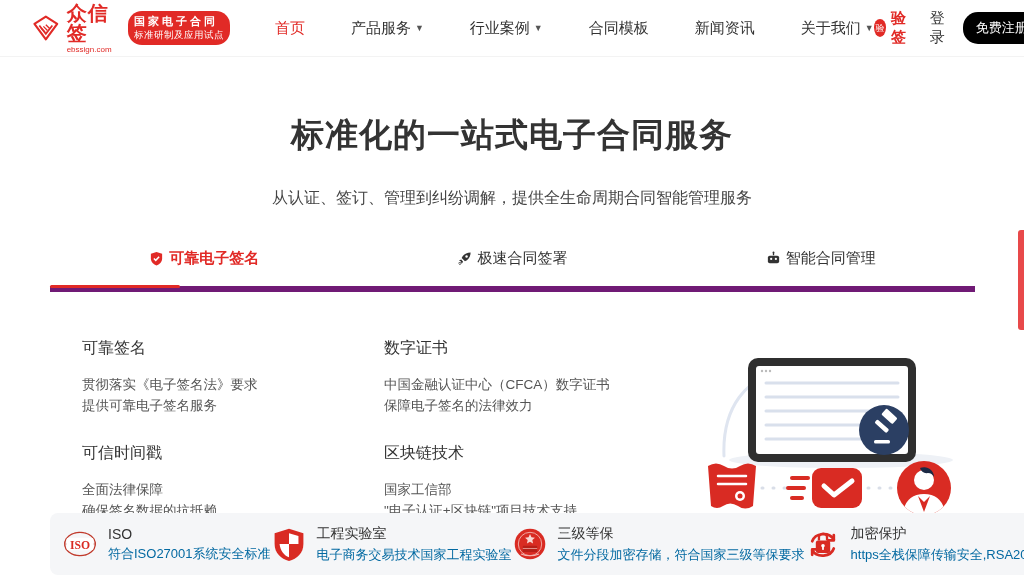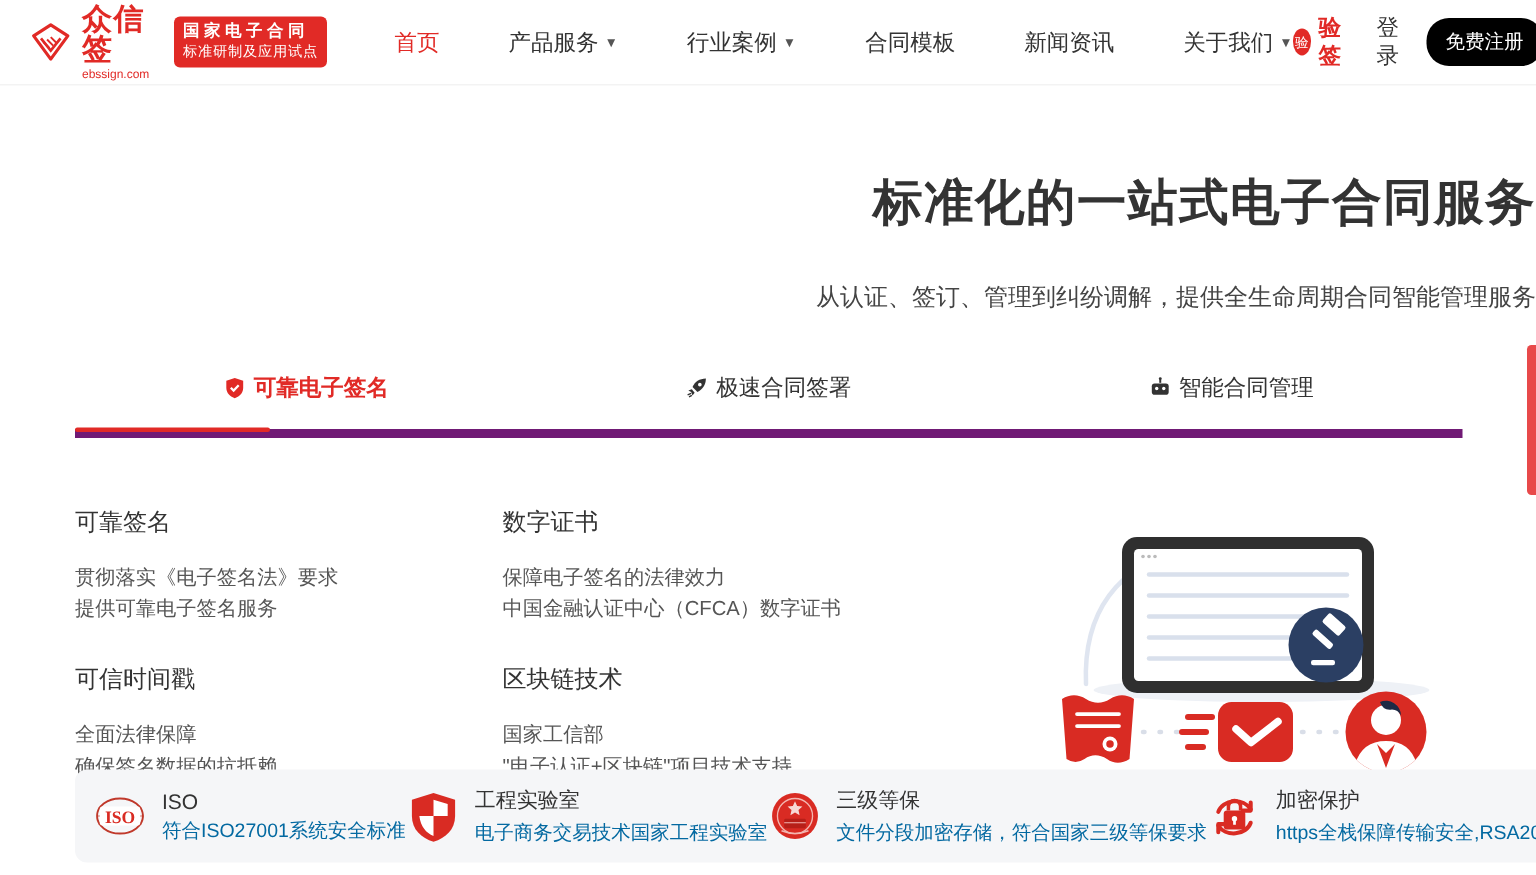--- a/index.html
+++ b/index.html
@@ -1,62 +1,62 @@
 <!DOCTYPE html>
 <html><head>
 <meta charset="utf-8">
 <style>
   * { margin:0; padding:0; box-sizing:border-box; }
   html,body { width:1024px; height:583px; overflow:hidden; background:#fff;
     font-family:"Liberation Sans","DejaVu Sans",sans-serif; color:#333; }
   .page { position:relative; width:1024px; height:583px; }
 
   
-  .header { height:57px; display:flex; align-items:center; padding:0 0 0 20px;
+  .header { height:57px; display:flex; align-items:center; padding:0 0 0 32px;
     background:#fff; border-bottom:1px solid #f3f3f3; position:relative; }
   .logo-group { display:flex; align-items:center; }
   .logo-mark { width:34px; height:30px; margin-right:7px; }
   .logo-text { display:flex; flex-direction:column; line-height:1; margin-right:10px; }
   .logo-name { font-size:20px; font-weight:bold; color:#e12a26; letter-spacing:1px; }
   .logo-domain { font-size:8px; color:#e12a26; margin-top:3px; }
-  .logo-badge { background:#e12a26; color:#fff; padding:4px 6px; border-radius:4px;
+  .logo-badge { background:#e12a26; color:#fff; padding:4px 6px; border-radius:14px;
     display:flex; flex-direction:column; line-height:1.25; }
   .badge-l1 { font-size:11px; letter-spacing:3px; font-weight:bold; white-space:nowrap; }
   .badge-l2 { font-size:9.5px; letter-spacing:0.5px; white-space:nowrap; }
   .nav { display:flex; align-items:center; margin-left:45px; gap:46px; }
   .nav-item { font-size:15px; color:#333; cursor:pointer; white-space:nowrap; }
   .nav-item.active { color:#e12a26; }
   .caret { font-size:9px; color:#555; margin-left:4px; vertical-align:2px; }
   .header-right { margin-left:auto; display:flex; align-items:center; gap:18px; padding-right:4px; }
   .verify { display:flex; align-items:center; gap:5px; cursor:pointer; }
   .verify-icon { width:18px; height:18px; background:#e12a26; border-radius:50% 50% 50% 50%/46% 46% 54% 54%;
     color:#fff; font-size:9px; display:flex; align-items:center; justify-content:center; }
   .verify-label { color:#e12a26; font-size:15px; font-weight:bold; }
   .login { font-size:15px; color:#333; cursor:pointer; }
   .register-btn { background:#000000; color:#fff; font-size:13px; border:none;
     padding:7px 13px; border-radius:15px; cursor:pointer; white-space:nowrap; }
 
   
-  .hero { text-align:right; padding-top:56px; }
+  .hero { text-align:center; padding-top:56px; }
   .hero-title { font-size:33px; font-weight:600; color:#333; letter-spacing:1px; }
   .hero-subtitle { font-size:16px; color:#444; margin-top:30px; }
 
   
   .tabs-wrap { position:relative; margin:40px 49px 0 50px; border-bottom:6px solid #701a75; }
   .tabs { display:flex; }
   .tab { flex:1; display:flex; align-items:center; justify-content:center; gap:5px;
     padding-bottom:18px; font-size:15px; color:#333; cursor:pointer; }
   .tab svg { width:15px; height:15px; }
   .tab.active { color:#e12a26; font-weight:bold; }
   .tab-underline { position:absolute; left:0; bottom:-2px; width:130px; height:3px;
     background:#e12a26; border-radius:2px; }
 
   
   .features { position:relative; margin-top:46px; height:200px; }
-  .feature-cols { display:flex; padding-left:50px; gap:55px;align-items:flex-end; }
+  .feature-cols { display:flex; padding-left:82px; gap:72px;align-items:flex-end; }
   .feature-col { width:230px; }
   .feature-block { margin-bottom:26px; }
   .feature-title { font-size:16px; color:#333; font-weight:400; margin-bottom:16px; }
   .feature-line { font-size:13.5px; color:#555; line-height:1.55; white-space:nowrap; }
   .illustration { position:absolute; right:58px; top:0; width:270px; height:180px; }
 
   
   .edge-bar { position:absolute; right:0; top:230px; width:6px; height:100px;
     background:#e8494a; border-radius:3px 0 0 3px; }
 
@@ -158,22 +158,22 @@
         </div>
         <div class="feature-block">
           <div class="feature-title">可信时间戳</div>
           <div class="feature-line">全面法律保障</div>
           <div class="feature-line">确保签名数据的抗抵赖</div>
         </div>
       </div>
       <div class="feature-col">
         <div class="feature-block">
           <div class="feature-title">数字证书</div>
+          <div class="feature-line">中国金融认证中心（CFCA）数字证书</div>
           <div class="feature-line">保障电子签名的法律效力</div>
-          <div class="feature-line">中国金融认证中心（CFCA）数字证书</div>
         </div>
         <div class="feature-block">
           <div class="feature-title">区块链技术</div>
           <div class="feature-line">国家工信部</div>
           <div class="feature-line">"电子认证+区块链"项目技术支持</div>
         </div>
       </div>
     </div>
 
     <svg class="illustration" viewBox="0 0 270 180">

